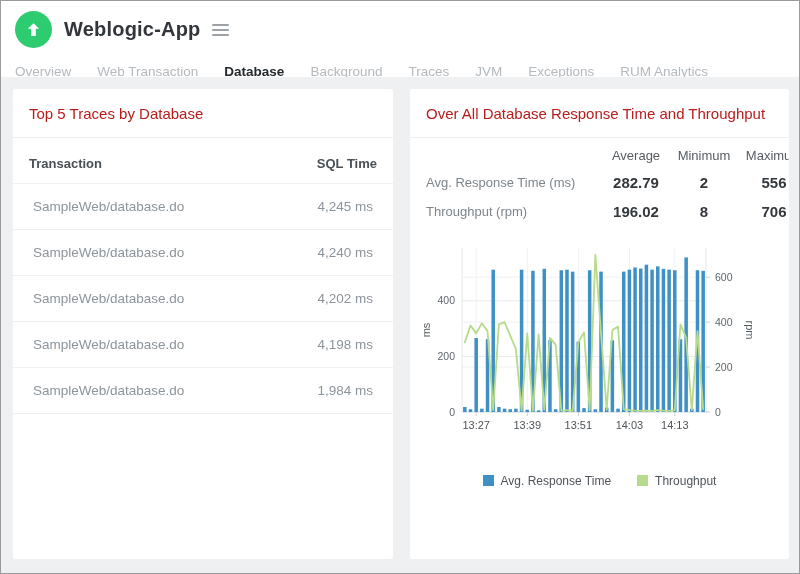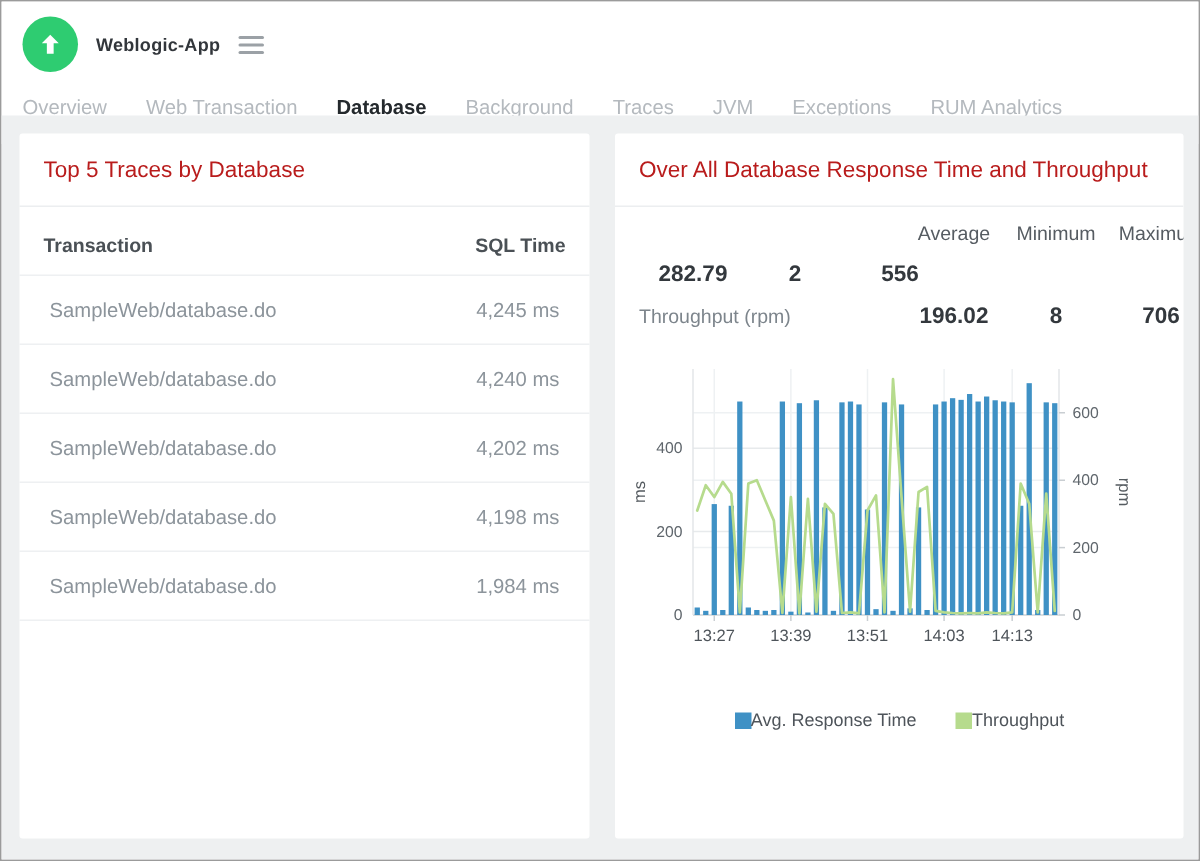--- a/index.html
+++ b/index.html
@@ -11,21 +11,21 @@
     overflow:hidden;
     position:relative;
   }
   
   .app-header { display:flex; align-items:center; padding:10px 14px 2px 14px; background:#fff; }
   .status-badge {
     width:37px; height:37px; border-radius:50%;
     background:#2ecc71; display:flex; align-items:center; justify-content:center;
     flex:0 0 auto;
   }
-  .app-title { font-size:12px; font-weight:bold; color:#32363b; margin-left:12px; letter-spacing:.2px; }
+  .app-title { font-size:20px; font-weight:bold; color:#32363b; margin-left:12px; letter-spacing:.2px; }
   .menu-btn { margin-left:10px; cursor:pointer; display:inline-block; padding:3px 2px; }
   .menu-btn .hline { width:17px; height:2px; background:#9ba1a6; margin:3px 0; border-radius:1px; }
   
   .tabbar { display:flex; gap:26px; padding:10px 14px 0 14px; background:#fff; }
   .tab { font-size:13.5px; color:#b4b9be; padding:4px 0 9px 0; cursor:pointer; white-space:nowrap; border-bottom:4px solid transparent; }
   .tab.active { color:#24292d; font-weight:bold; border-bottom:8px solid #0369a1; }
   
   .content {
     position:absolute; top:76px; left:0; right:0; bottom:0;
     background:#eef0f1; padding:12px 10px 16px 12px;
@@ -53,21 +53,21 @@
   .stats { padding:10px 0 2px 16px; }
   .stats-row { display:flex; align-items:flex-start; white-space:nowrap; margin-bottom:10px; }
   .stats-head .cell { font-size:13px; color:#565c62; }
   .stats-label { width:174px; font-size:13px; color:#7d858c; line-height:1.5; white-space:normal; flex:0 0 auto; }
   .cell { flex:0 0 auto; text-align:center; }
   .c1 { width:72px; } .c2 { width:64px; } .c3 { width:76px; }
   .stats-val { font-size:15px; font-weight:bold; color:#33383d; padding-top:1px; }
   
   .chart-wrap { margin:6px 0 0 6px; }
   .legend { display:flex; justify-content:center; gap:26px; margin-top:22px; }
-  .legend-item { display:flex; align-items:center; font-size:12px; color:#4e545a;justify-content:space-between; }
+  .legend-item { display:flex; align-items:center; gap:7px; font-size:12px; color:#4e545a;justify-content:space-between; }
   .legend-swatch { width:11px; height:11px; display:inline-block; }
 </style>
 </head>
 <body>
 
 <div class="app-header">
   <div class="status-badge">
     <svg width="17" height="17" viewBox="0 0 24 24">
       <path d="M12 3 L20 11 H15.2 V21 H8.8 V11 H4 Z" fill="#ffffff"></path>
     </svg>
@@ -131,20 +131,21 @@
     <div class="card-title">Over All Database Response Time and Throughput</div>
 
     <div class="stats">
       <div class="stats-row stats-head">
         <div class="stats-label"></div>
         <div class="cell c1">Average</div>
         <div class="cell c2">Minimum</div>
         <div class="cell c3">Maximum</div>
       </div>
       <div class="stats-row">
+        <div class="stats-label">Avg. Response Time (ms)</div>
         <div class="cell c1 stats-val">282.79</div>
         <div class="cell c2 stats-val">2</div>
         <div class="cell c3 stats-val">556</div>
       </div>
       <div class="stats-row">
         <div class="stats-label">Throughput (rpm)</div>
         <div class="cell c1 stats-val">196.02</div>
         <div class="cell c2 stats-val">8</div>
         <div class="cell c3 stats-val">706</div>
       </div>

